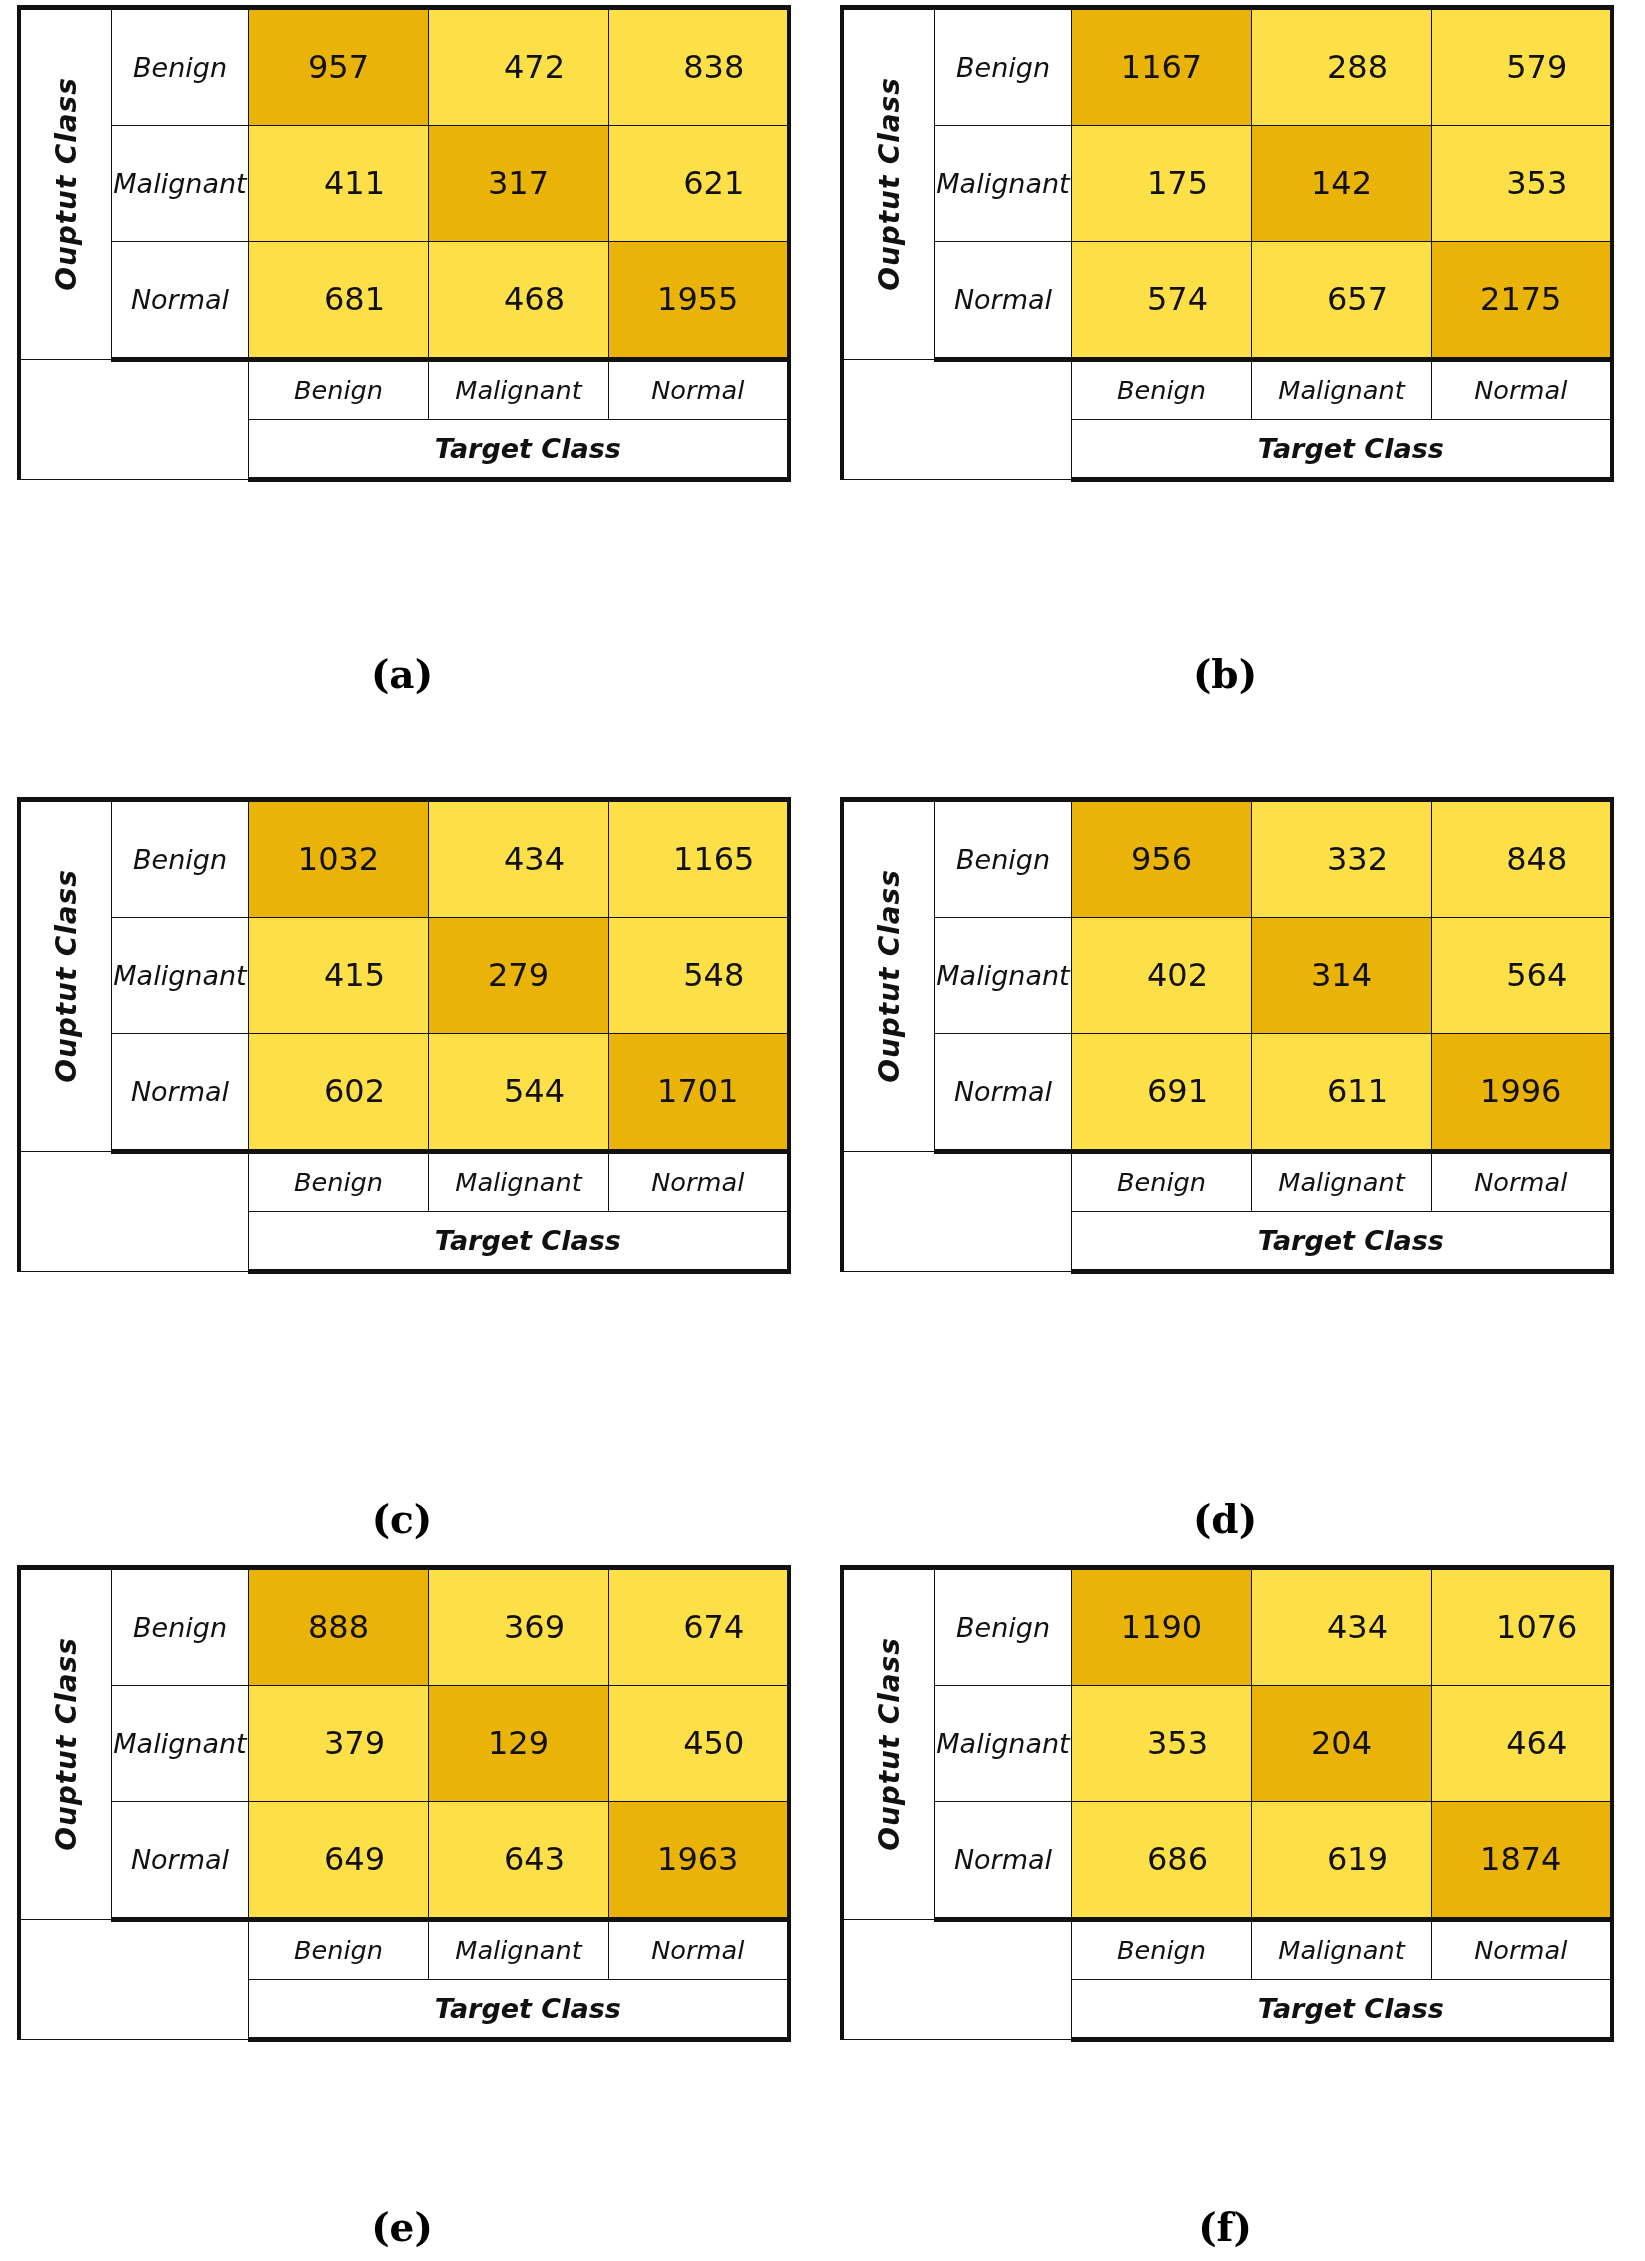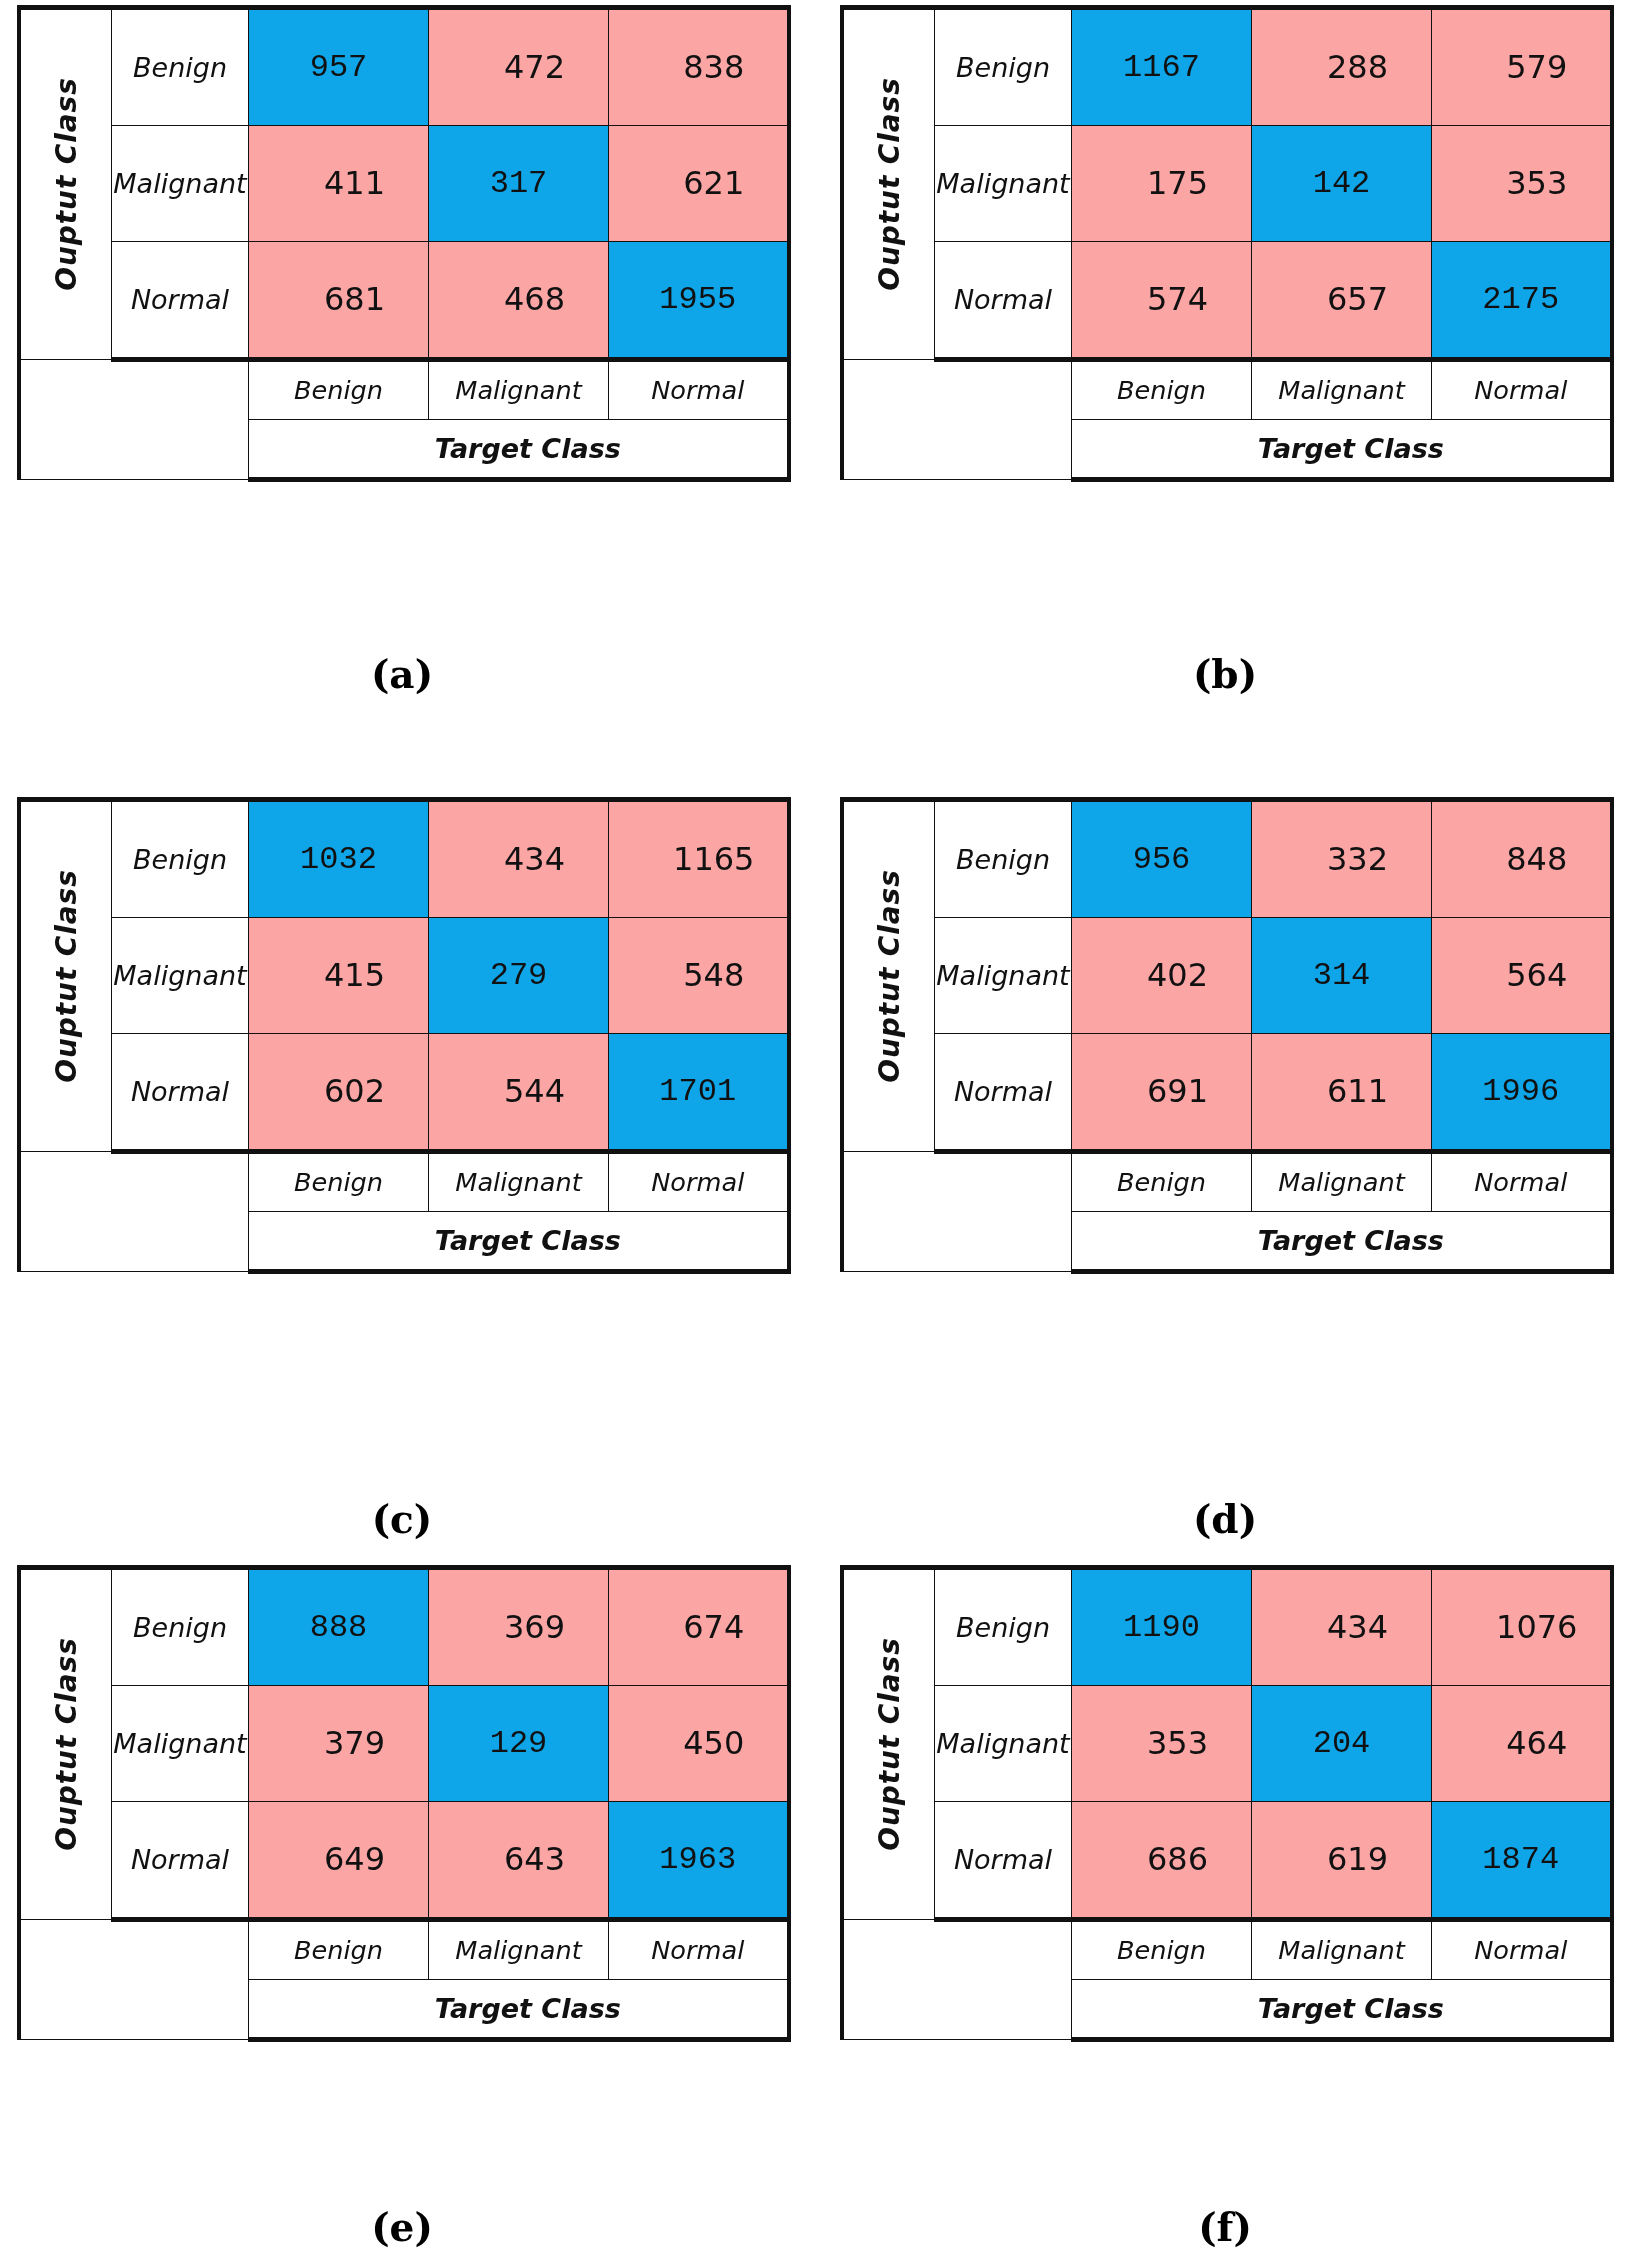--- a/index.html
+++ b/index.html
@@ -92,22 +92,22 @@
     font-family: "DejaVu Sans", sans-serif;
     height: 115px;
   }
 
   .datacell {
     font-size: 32px;
     color: #111111;
     font-family: "DejaVu Sans", sans-serif;
     height: 115px;
   }
-  .datacell.diag { background: #0ea5e9; font-family: Liberation Mono, monospace; }
-  .datacell.off  { background: #fca5a5; padding-left: 32px; }
+  .datacell.diag { background: #eab308; }
+  .datacell.off  { background: #fde047; padding-left: 32px; }
 
   .blank-cell { background: #ffffff; }
 
   .collabel {
     font-style: italic;
     font-size: 25.6px;
     color: #111111;
     font-family: "DejaVu Sans", sans-serif;
     height: 57px;
   }

